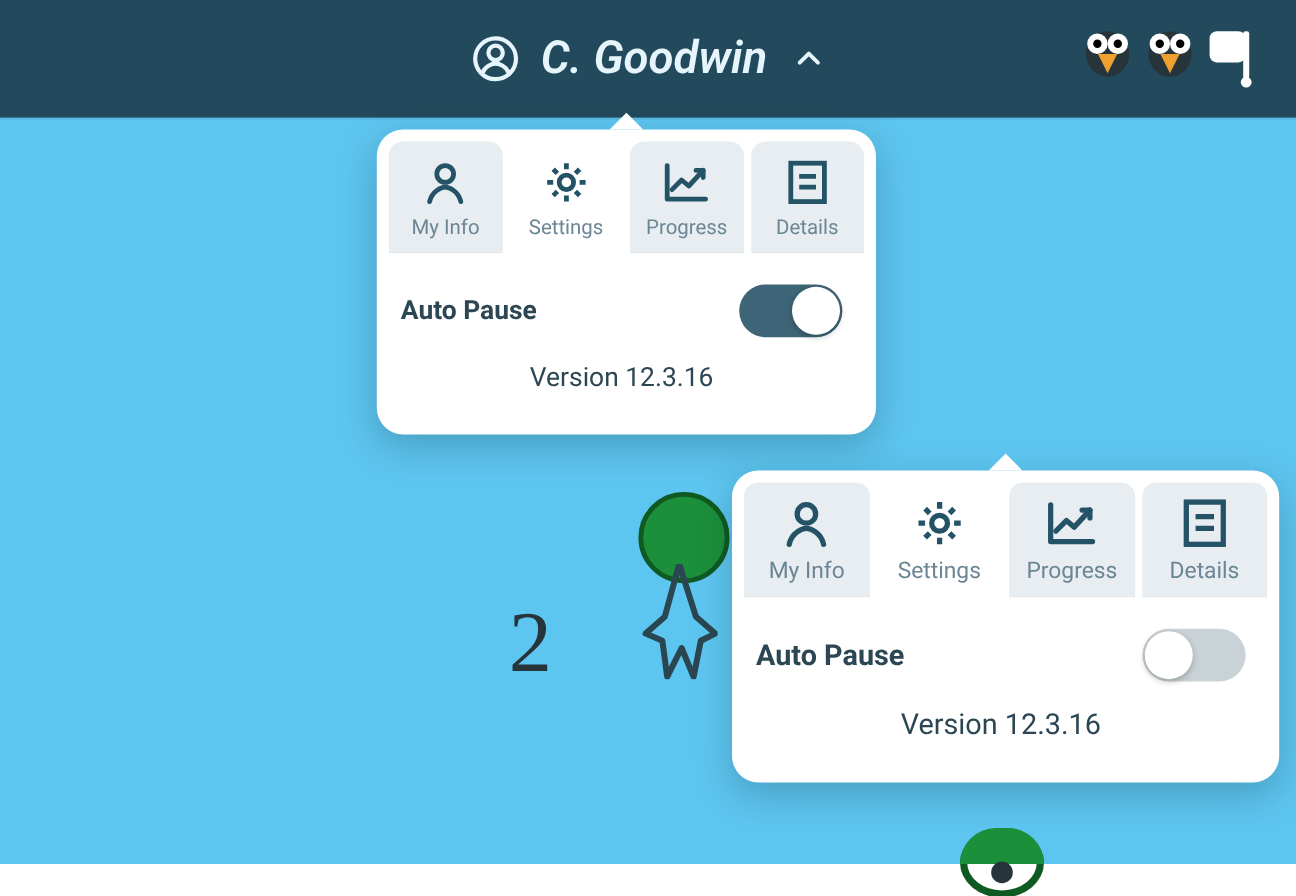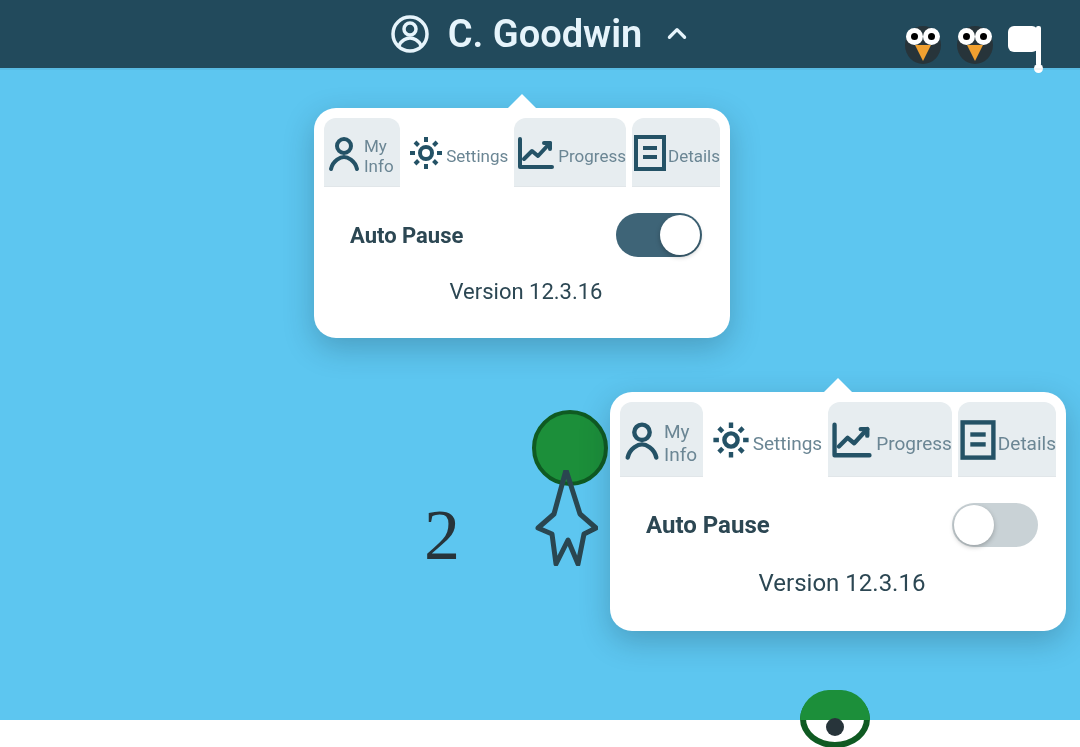--- a/index.html
+++ b/index.html
@@ -14,21 +14,21 @@
     --text-strong:#2c4753;
     --toggle-on:#3e6477;
     --toggle-off:#c9d2d6;
     --penguin-body:#27343a;
     --penguin-beak:#f0a030;
   }
   html,body{margin:0;padding:0;font-family:-apple-system,BlinkMacSystemFont,"Segoe UI",Roboto,Arial,sans-serif;}
   body{width:1080px;height:747px;overflow:hidden;background:#fff;}
   .stage{position:relative;width:1080px;height:720px;background:var(--sky);}
   
-  .header{position:relative;height:68px;background:var(--header-bg);display:flex;align-items:center;justify-content:center;}
+  .header{position:relative;height:98px;background:var(--header-bg);display:flex;align-items:center;justify-content:center;font-style:italic;}
   .user-chip{display:flex;align-items:center;gap:18px;color:var(--header-fg);font-size:38px;font-weight:600;cursor:pointer;}
   .user-chip .avatar-icon{display:inline-flex;}
   .user-chip .chevron{display:inline-flex;margin-left:4px;}
   .header-right{position:absolute;right:30px;top:0;height:90px;display:flex;align-items:center;gap:10px;}
   .penguin{width:42px;height:46px;position:relative;}
   .penguin .head{position:absolute;left:3px;top:4px;width:36px;height:38px;border-radius:50%;background:var(--penguin-body);}
   .penguin .eye{position:absolute;top:6px;width:17px;height:17px;border-radius:50%;background:#fff;}
   .penguin .eye.l{left:4px;}
   .penguin .eye.r{right:4px;}
   .penguin .pupil{position:absolute;top:11px;width:7px;height:7px;border-radius:50%;background:#000;}
@@ -36,25 +36,25 @@
   .penguin .pupil.r{right:9px;}
   .penguin .beak{position:absolute;left:13px;top:23px;width:0;height:0;border-left:8px solid transparent;border-right:8px solid transparent;border-top:16px solid var(--penguin-beak);}
   .flag{width:44px;height:46px;position:relative;}
   .flag .square{position:absolute;left:2px;top:4px;width:30px;height:26px;border-radius:6px;background:#fff;}
   .flag .pole{position:absolute;left:30px;top:4px;width:5px;height:40px;background:#fff;border-radius:2px;}
   .flag .dot{position:absolute;left:28px;top:42px;width:9px;height:9px;border-radius:50%;background:#fff;}
   
   .panel{position:absolute;background:var(--panel-bg);border-radius:22px;box-shadow:0 10px 30px rgba(20,40,50,0.25);width:416px;}
   .panel .caret{position:absolute;top:-14px;left:50%;margin-left:-14px;width:0;height:0;border-left:14px solid transparent;border-right:14px solid transparent;border-bottom:14px solid var(--panel-bg);}
   .tabs{display:flex;gap:6px;padding:10px 10px 0 10px;}
-  .tab{flex:1;background:var(--tab-inactive);border-radius:12px 12px 0 0;display:flex;align-items:center;justify-content:flex-start;padding:12px 0 10px 0;cursor:pointer;border-bottom:1px solid var(--panel-border);}
+  .tab{flex:1;background:var(--tab-inactive);border-radius:12px 12px 0 0;display:flex;flex-direction:column;align-items:center;justify-content:flex-start;padding:12px 0 10px 0;cursor:pointer;border-bottom:1px solid var(--panel-border);}
   .tab.active{background:var(--panel-bg);border-bottom-color:transparent;}
   .tab .ico{height:44px;display:flex;align-items:center;justify-content:center;}
   .tab .lbl{margin-top:6px;font-size:17px;color:var(--text-muted);}
-  .panel-body{padding:26px 28px 10px 36px;}
+  .panel-body{padding:26px 28px 10px 20px;}
   .row{display:flex;align-items:center;justify-content:space-between;}
   .row .label{font-size:22px;font-weight:700;color:var(--text-strong);}
   .toggle{position:relative;width:86px;height:44px;border-radius:22px;cursor:pointer;}
   .toggle.on{background:var(--toggle-on);}
   .toggle.off{background:var(--toggle-off);}
   .toggle .knob{position:absolute;top:2px;width:40px;height:40px;border-radius:50%;background:#fff;box-shadow:0 2px 5px rgba(0,0,0,0.25);}
   .toggle.on .knob{right:2px;}
   .toggle.off .knob{left:2px;}
   .version{text-align:center;font-size:22px;font-weight:400;color:var(--text-strong);padding:22px 0 24px 0;}
   

